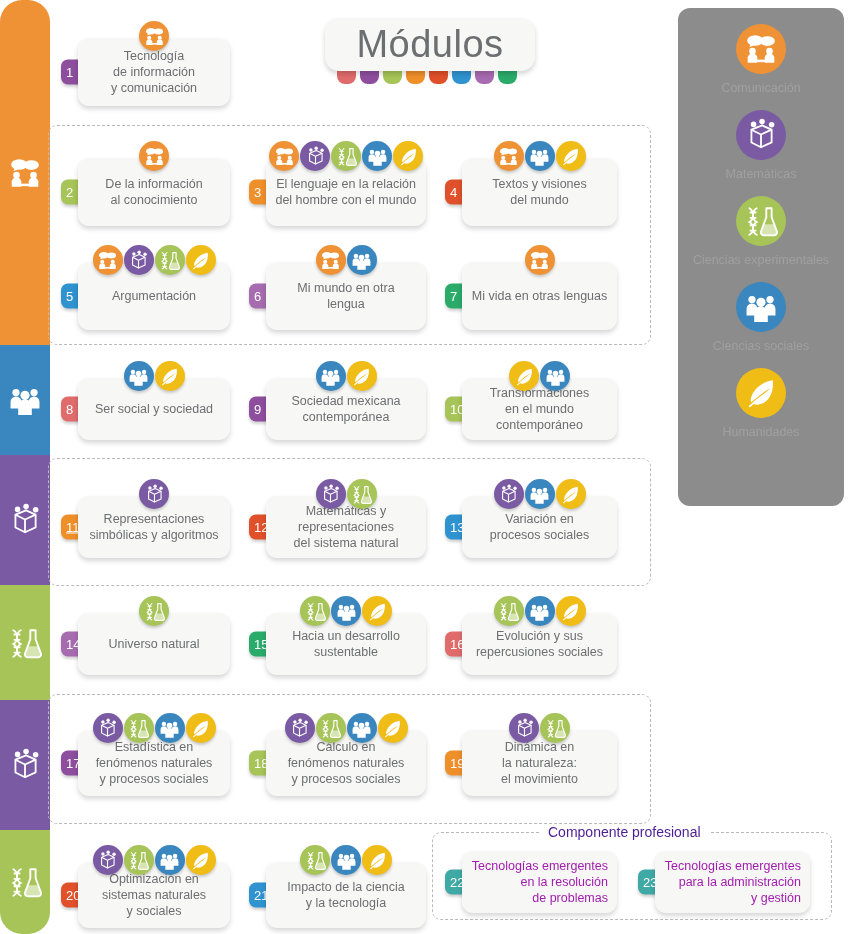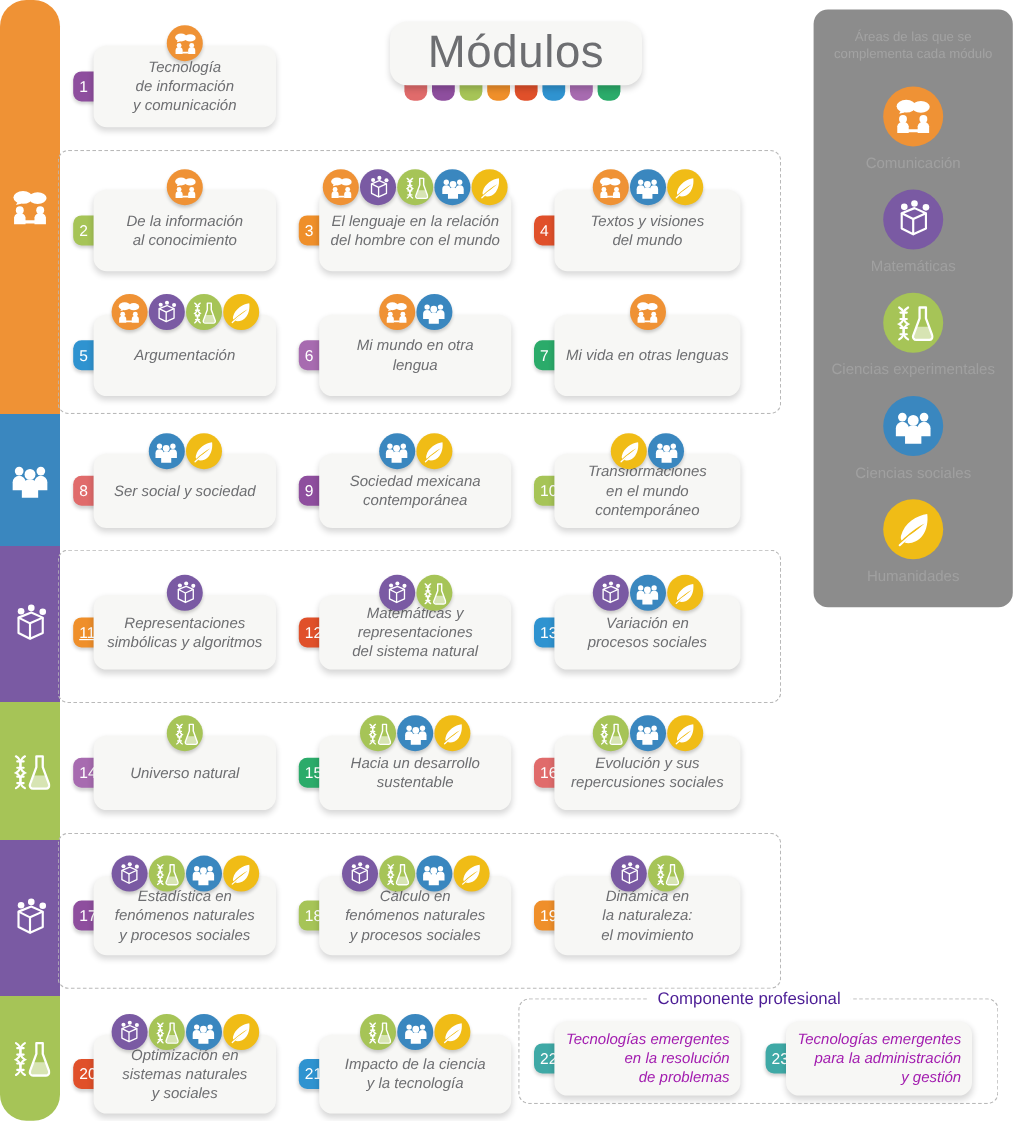--- a/index.html
+++ b/index.html
@@ -44,21 +44,21 @@
   }
 
   
   .mod { position: absolute; }
   .card {
     background: #f7f7f5;
     border-radius: 11px;
     box-shadow: 0 3px 5px rgba(0,0,0,.16);
     display: flex; align-items: center; justify-content: center;
     text-align: center;
-    position: relative; z-index: 3; font-style: italic;
+    position: relative; z-index: 3;
   }
   .card p {
     font-size: 12.5px; line-height: 16px; color: #6d6e71;
     padding: 0 9px; width: 100%;
   }
   .card.prof p { color: #a21caf; text-align: right; }
 
   .badge {
     position: absolute; left: -17px; top: 50%;
     transform: translateY(-50%);
@@ -920,21 +920,20 @@
       <div class="badge" style="background: rgb(63, 169, 166);">23</div>
       <div class="card prof" style="width: 100%; height: 100%;">
         <p>Tecnologías emergentes<br>para la administración<br>y gestión</p>
       </div>
     </div>
   </div>
 
 <div id="prof-label">Componente profesional</div>
 
 <div id="legend">
-  <h2>Áreas de las que se complementa cada módulo</h2>
   <div id="legend-items">
       <div class="leg-item">
         <div class="leg-ic" style="background: rgb(239, 146, 53);">
           <svg viewBox="0 0 32 32">
             <ellipse cx="10.5" cy="8" rx="7.5" ry="5" fill="#fff"></ellipse>
             <ellipse cx="22" cy="8.5" rx="7" ry="4.6" fill="#fff"></ellipse>
             <path d="M7 10 L5 14 L9 13 Z" fill="#fff"></path>
             <circle cx="8" cy="18" r="3.1" fill="#fff"></circle>
             <circle cx="24" cy="18" r="3.1" fill="#fff"></circle>
             <path d="M3.5 29 v-5.2 a4.6 4.6 0 0 1 9 0 V29 Z" fill="#fff"></path>

